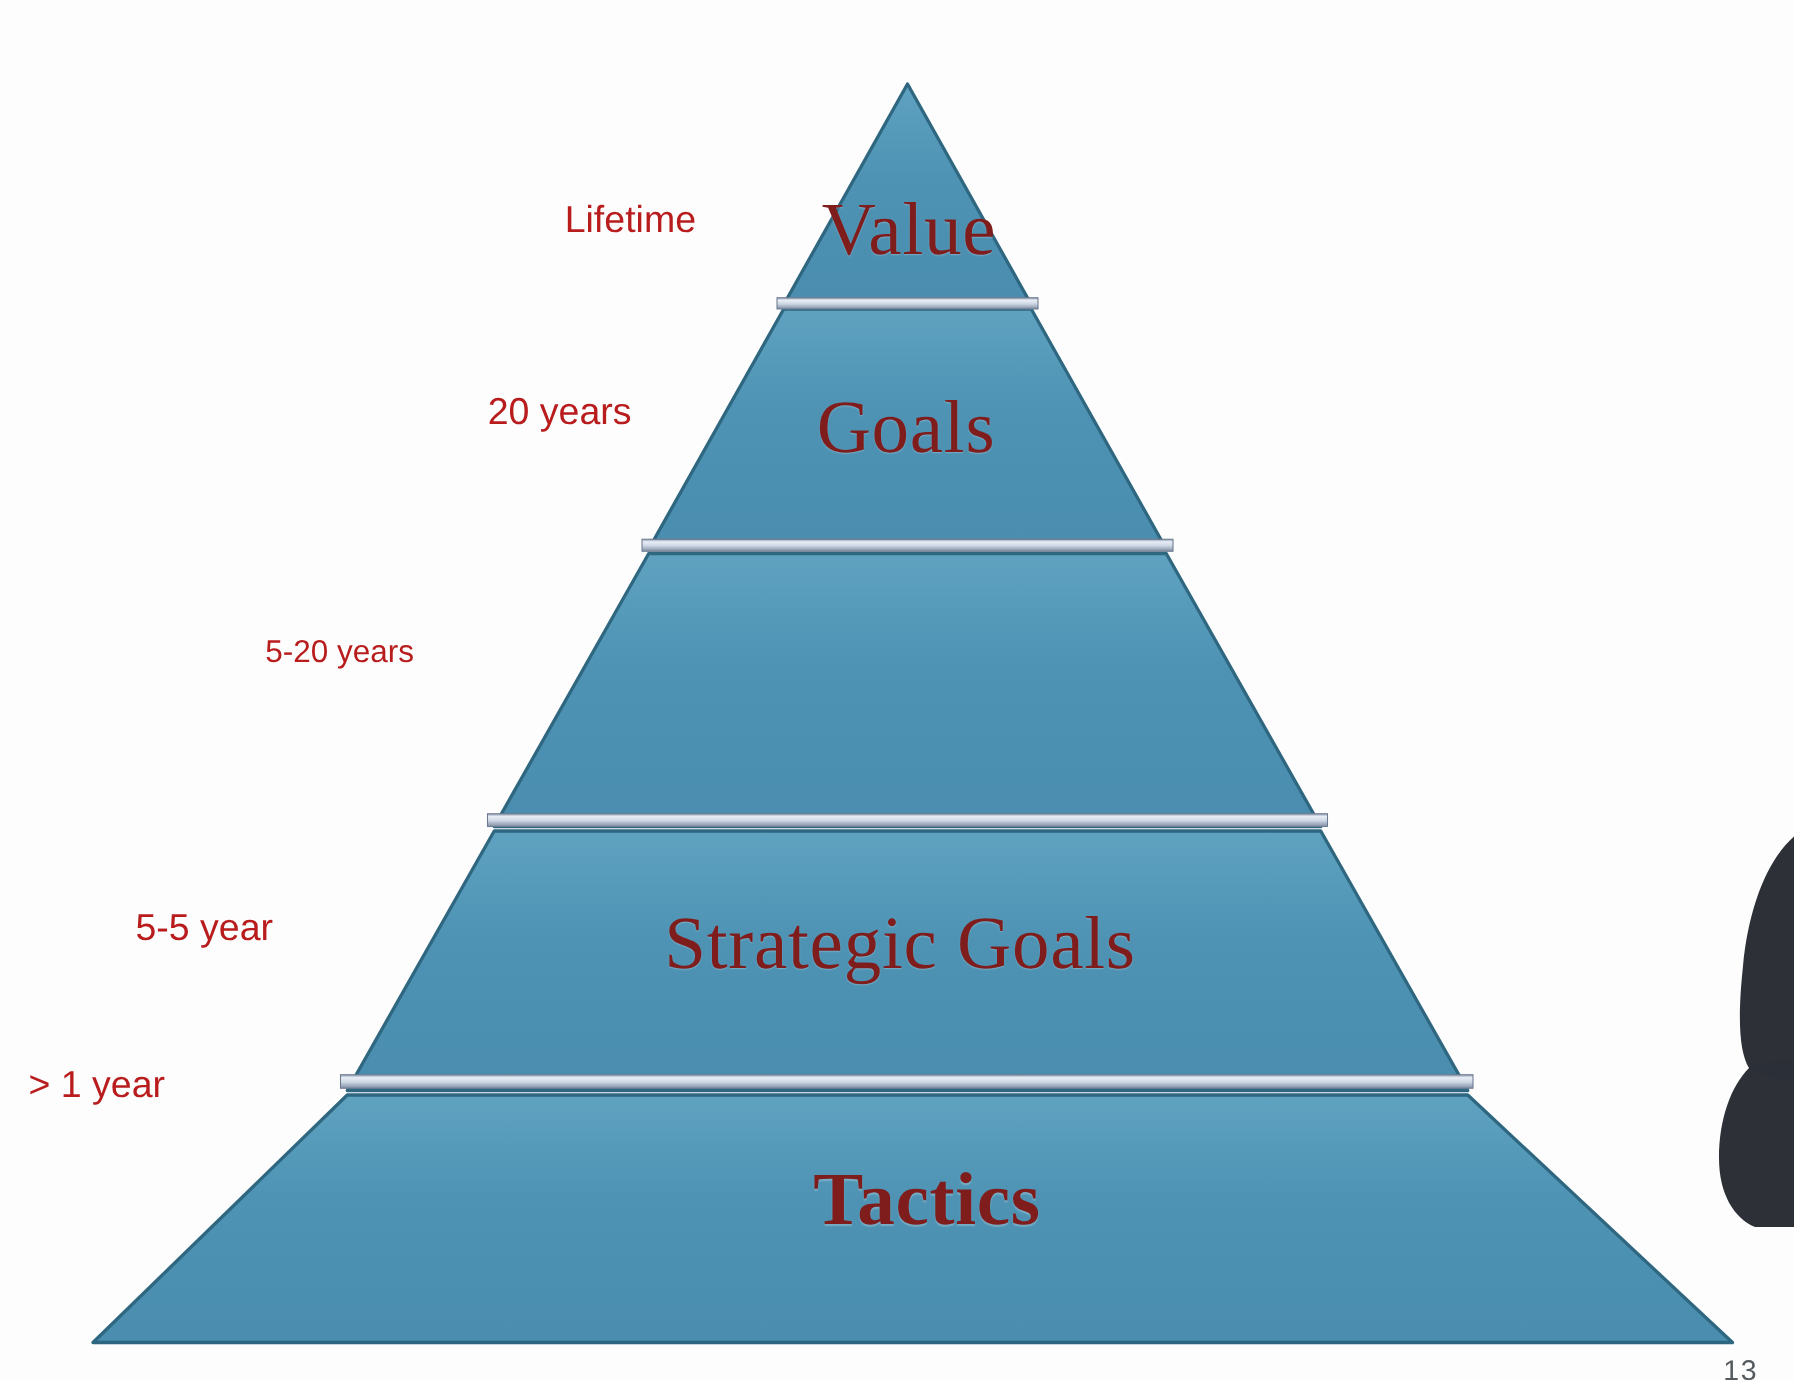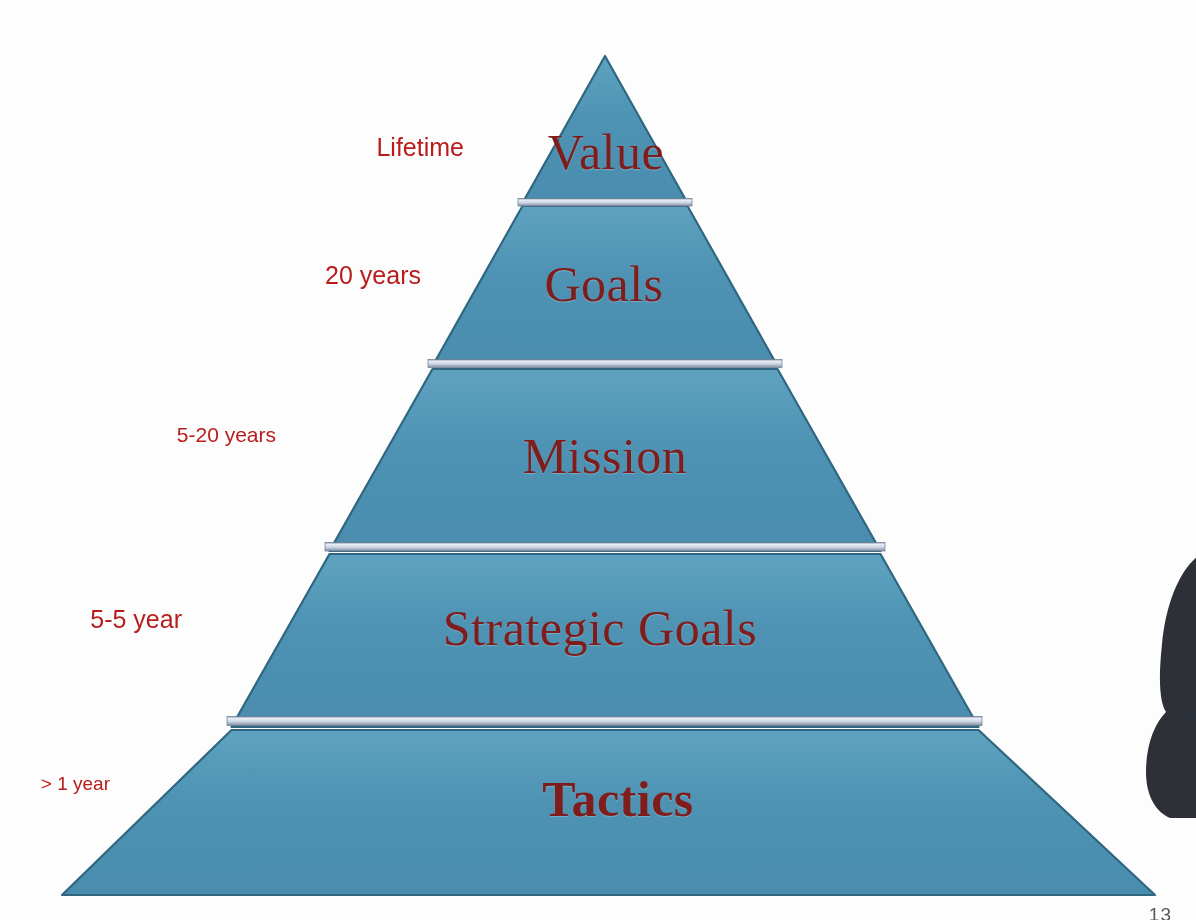--- a/index.html
+++ b/index.html
@@ -116,35 +116,34 @@
       <rect x="428" y="359.5" width="354" height="8" fill="url(#dividerGrad)" stroke="#6c7b90" stroke-width="0.7"></rect>
       <rect x="325" y="542.5" width="560" height="8.5" fill="url(#dividerGrad)" stroke="#6c7b90" stroke-width="0.7"></rect>
       <rect x="227" y="716.5" width="755" height="9" fill="url(#dividerGrad)" stroke="#6c7b90" stroke-width="0.7"></rect>
     </g>
   </svg>
 
   <div class="level-label" style="left:606px; top:152px; transform:translate(-50%,-50%); font-size:50px;">Value</div>
 
   <div class="level-label" style="left:604px; top:284px; transform:translate(-50%,-50%); font-size:50px;">Goals</div>
 
-  <div class="level-label" style="left:605px; top:456px; transform:translate(-50%,-50%); font-size:50px;">Mission</div>
 
   <div class="level-label" style="left:600px; top:628px; transform:translate(-50%,-50%); font-size:50px;">Strategic Goals</div>
 
   <div class="level-label" style="left:618px; top:799px; transform:translate(-50%,-50%); font-size:50px;font-weight:bold;">Tactics</div>
 
   <div class="timeframe-label" style="left:464px; top:147px; transform:translate(-100%,-50%); font-size:25px;">Lifetime</div>
 
   <div class="timeframe-label" style="left:377px; top:275px; transform:translate(-100%,-50%); font-size:25px;margin-left:44px;">20 years</div>
 
   <div class="timeframe-label" style="left:276px; top:435px; transform:translate(-100%,-50%); font-size:21px;">5-20 years</div>
 
   <div class="timeframe-label" style="left:182px; top:619px; transform:translate(-100%,-50%); font-size:25px;">5-5 year</div>
 
-  <div class="timeframe-label" style="left:110px; top:784px; transform:translate(-100%,-50%); font-size:19px;">&gt; 1 year</div>
+  <div class="timeframe-label" style="left:110px; top:724px; transform:translate(-100%,-50%); font-size:25px;">&gt; 1 year</div>
 
   <svg id="presenter-silhouette" viewBox="0 0 62 262" xmlns="http://www.w3.org/2000/svg">
     <path d="M58 0 C40 14, 26 46, 22 88 C18 126, 20 146, 26 156
              C14 168, 6 190, 6 216 C6 240, 16 256, 30 262
              L62 262 L62 0 Z" fill="#1b1f26" opacity="0.92"></path>
     <path d="M26 156 C34 162, 48 164, 62 162 L62 150 C48 152, 34 150, 26 156 Z" fill="#2a3038" opacity="0.8"></path>
   </svg>
 
   <div id="slide-number">13</div>
 

